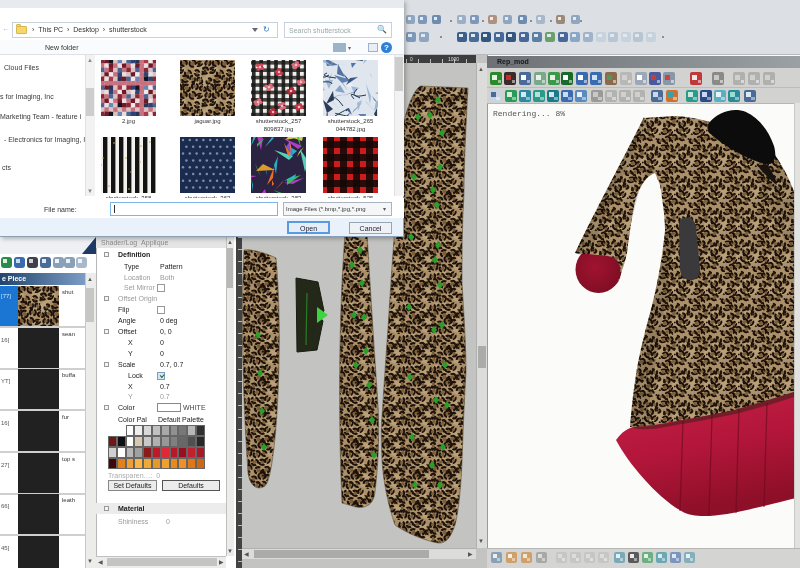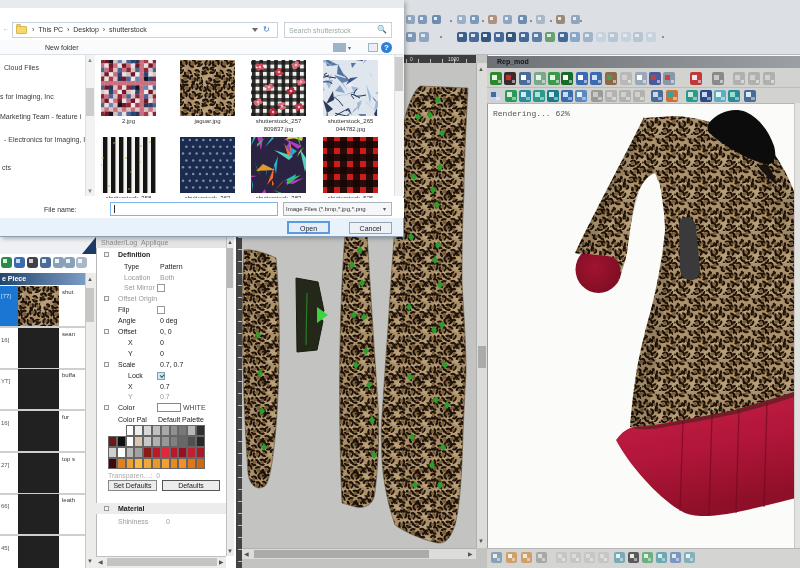--- a/index.html
+++ b/index.html
@@ -594,21 +594,21 @@
 <div style="position:absolute;left:728px;top:90px;width:12px;height:12px;">
     <div style="position:absolute;left:0px;top:0px;right:0px;bottom:0px;background:#2a8a9a;border-radius:2px"></div>
     <div style="position:absolute;left:2px;top:2px;width:5px;height:5px;background:#9adcd0"></div>
     <div style="position:absolute;left:7px;top:7px;width:4px;height:3px;background:rgba(255,255,255,0.45)"></div>
   </div>
 <div style="position:absolute;left:744px;top:90px;width:12px;height:12px;">
     <div style="position:absolute;left:0px;top:0px;right:0px;bottom:0px;background:#4a6b97;border-radius:2px"></div>
     <div style="position:absolute;left:2px;top:2px;width:5px;height:5px;background:#dce8f4"></div>
     <div style="position:absolute;left:7px;top:7px;width:4px;height:3px;background:rgba(255,255,255,0.45)"></div>
   </div>
-<div class="abs" style="left:493px;top:109px;font-family:'Liberation Mono',monospace;font-size:8px;color:#555">Rendering... 62%</div>
+<div class="abs" style="left:493px;top:109px;font-family:'Liberation Mono',monospace;font-size:8px;color:#555">Rendering... 8%</div>
 <svg class="abs" style="left:487px;top:103px" width="313" height="445" viewBox="0 0 313 445">
     <defs>
       <pattern id="leo2" width="32" height="32" patternUnits="userSpaceOnUse">
         <rect width="32" height="32" fill="#ab9069"></rect>
         <circle cx="14.2" cy="27.6" r="6.2" fill="#c4ac84" opacity="0.55"></circle>
         <circle cx="1.6" cy="32.0" r="7.3" fill="#c4ac84" opacity="0.55"></circle>
         <circle cx="31.0" cy="29.6" r="7.4" fill="#c4ac84" opacity="0.55"></circle>
         <circle cx="5.3" cy="15.5" r="4.9" fill="#c4ac84" opacity="0.55"></circle>
         <g transform="translate(3.6,2.4) rotate(336) scale(1,0.90)">
           <circle r="1.8" fill="#7e5d36"></circle>

